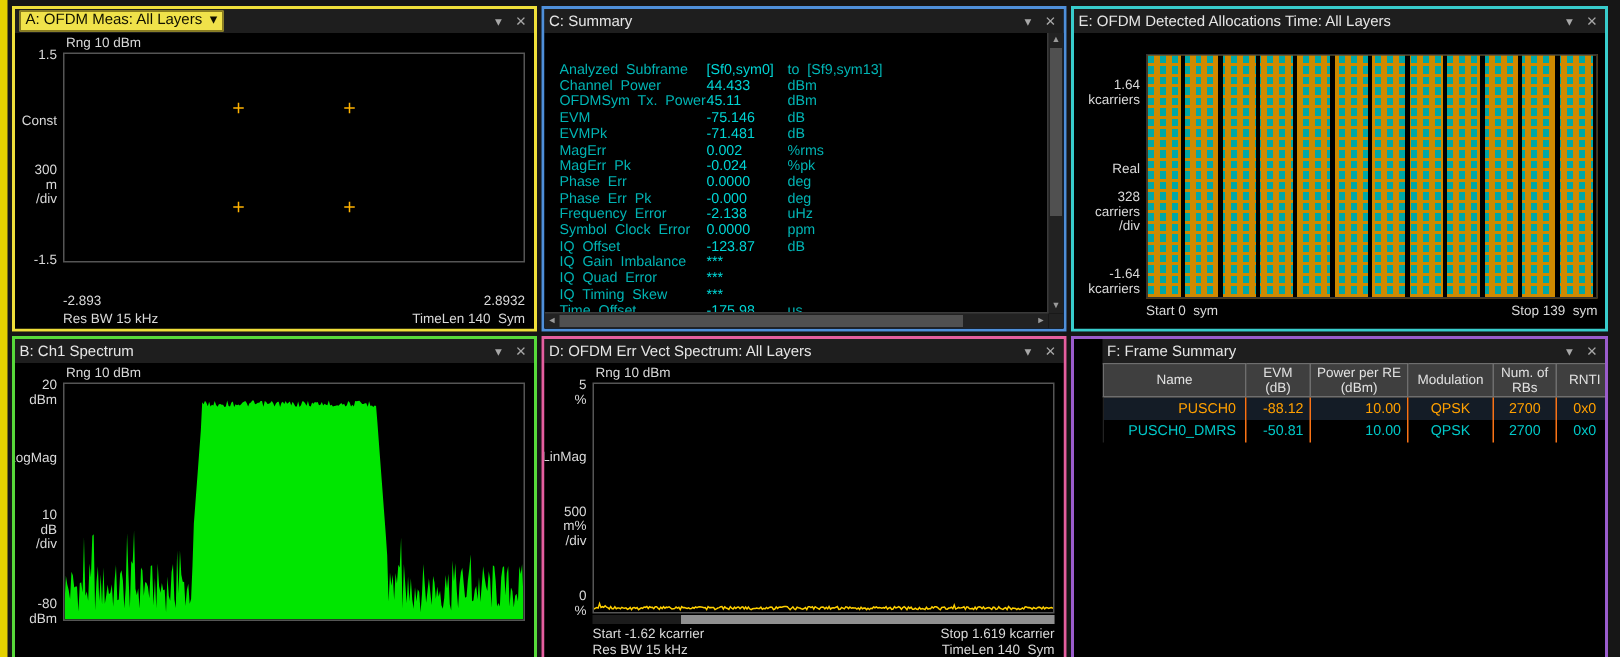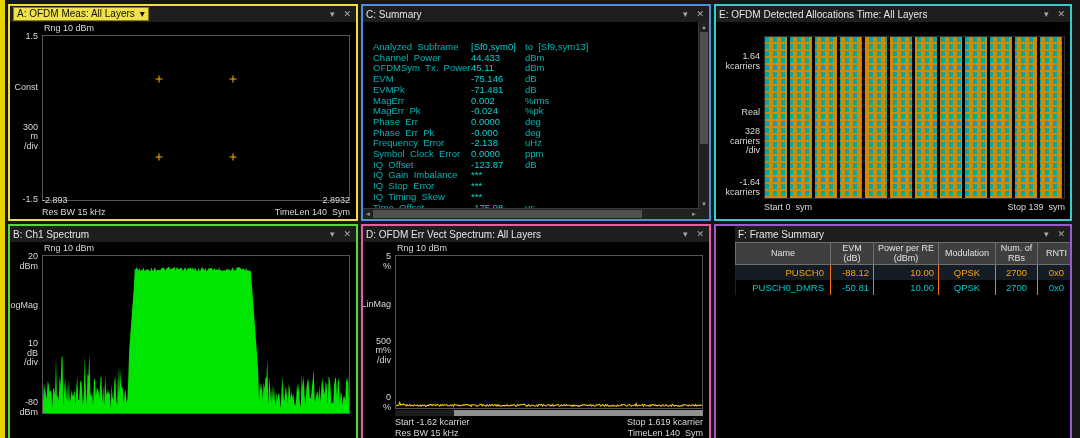--- a/index.html
+++ b/index.html
@@ -16,21 +16,21 @@
   .titlebar{height:16px;flex:0 0 16px;background:#1e1e1e;display:flex;align-items:center;justify-content:space-between;padding:0 5px 0 3px;}
   .title{font-size:10px;color:#e6e6e6;white-space:nowrap;overflow:hidden;text-align:center;}
   .title-badge{display:inline-flex;align-items:center;gap:5px;background:#f0e24a;border:1px solid #8a7d1e;color:#101000;font-size:10px;padding:0 3px;line-height:12px;white-space:nowrap;}
   .controls{display:flex;gap:9px;color:#a8a8a8;font-size:9px;line-height:16px;flex:0 0 auto;}
   .content{flex:1 1 auto;position:relative;background:#000;min-height:0;overflow:hidden;}
   .rng{position:absolute;top:1px;left:34px;font-size:9px;color:#d9d9d9;}
   .plot{position:absolute;left:32px;right:6px;border:1px solid #555;background:#000;overflow:hidden;}
   .ylab{position:absolute;left:0;width:32px;}
   .ylab span{position:absolute;right:4px;font-size:9px;line-height:9.5px;color:#d9d9d9;text-align:right;white-space:pre-line;}
   .yl-top{top:-3px;} .yl-name{top:29%;} .yl-div{top:53%;} .yl-bottom{bottom:-3px;}
-  #panel-a .plot,#panel-a .ylab{top:13px;bottom:18px;}
+  #panel-a .plot,#panel-a .ylab{top:13px;bottom:44px;}
   #panel-b .plot,#panel-b .ylab{top:13px;bottom:26px;}
   #panel-d .plot,#panel-d .ylab{top:13px;bottom:31px;}
   #panel-e .plot,#panel-e .ylab{top:14px;bottom:20px;}
   #panel-e .plot{left:48px;right:5px;border-color:#333;}
   #panel-e .ylab{width:48px;}
   #panel-e .yl-top{top:10%;} #panel-e .yl-name{top:44%;} #panel-e .yl-div{top:56%;} #panel-e .yl-bottom{bottom:1%;}
   .xrow{position:absolute;left:32px;right:6px;display:flex;justify-content:space-between;font-size:9px;color:#d9d9d9;}
   .xrow span{white-space:pre;}
   #panel-a .xrow.vals,#panel-b .xrow.vals{bottom:14px;}
   #panel-a .xrow.foot,#panel-b .xrow.foot{bottom:2px;}
@@ -132,21 +132,21 @@
             <div class="sum-row"><span class="sum-label">EVM</span><span class="sum-value">-75.146</span><span class="sum-unit">dB</span></div>
             <div class="sum-row"><span class="sum-label">EVMPk</span><span class="sum-value">-71.481</span><span class="sum-unit">dB</span></div>
             <div class="sum-row"><span class="sum-label">MagErr</span><span class="sum-value">0.002</span><span class="sum-unit">%rms</span></div>
             <div class="sum-row"><span class="sum-label">MagErr  Pk</span><span class="sum-value">-0.024</span><span class="sum-unit">%pk</span></div>
             <div class="sum-row"><span class="sum-label">Phase  Err</span><span class="sum-value">0.0000</span><span class="sum-unit">deg</span></div>
             <div class="sum-row"><span class="sum-label">Phase  Err  Pk</span><span class="sum-value">-0.000</span><span class="sum-unit">deg</span></div>
             <div class="sum-row"><span class="sum-label">Frequency  Error</span><span class="sum-value">-2.138</span><span class="sum-unit">uHz</span></div>
             <div class="sum-row"><span class="sum-label">Symbol  Clock  Error</span><span class="sum-value">0.0000</span><span class="sum-unit">ppm</span></div>
             <div class="sum-row"><span class="sum-label">IQ  Offset</span><span class="sum-value">-123.87</span><span class="sum-unit">dB</span></div>
             <div class="sum-row"><span class="sum-label">IQ  Gain  Imbalance</span><span class="sum-value">***</span><span class="sum-unit"></span></div>
-            <div class="sum-row"><span class="sum-label">IQ  Stop  Error</span><span class="sum-value">***</span><span class="sum-unit"></span></div>
+            <div class="sum-row"><span class="sum-label">IQ  Quad  Error</span><span class="sum-value">***</span><span class="sum-unit"></span></div>
             <div class="sum-row"><span class="sum-label">IQ  Timing  Skew</span><span class="sum-value">***</span><span class="sum-unit"></span></div>
             <div class="sum-row"><span class="sum-label">Time  Offset</span><span class="sum-value">-175.98</span><span class="sum-unit">us</span></div>
           </div>
         <div class="vscroll">
           <span class="sb-arrow up">▲</span>
           <div class="thumb"></div>
           <span class="sb-arrow down">▼</span>
         </div>
         <div class="hscroll">
           <span class="sb-arrow left">◄</span>

